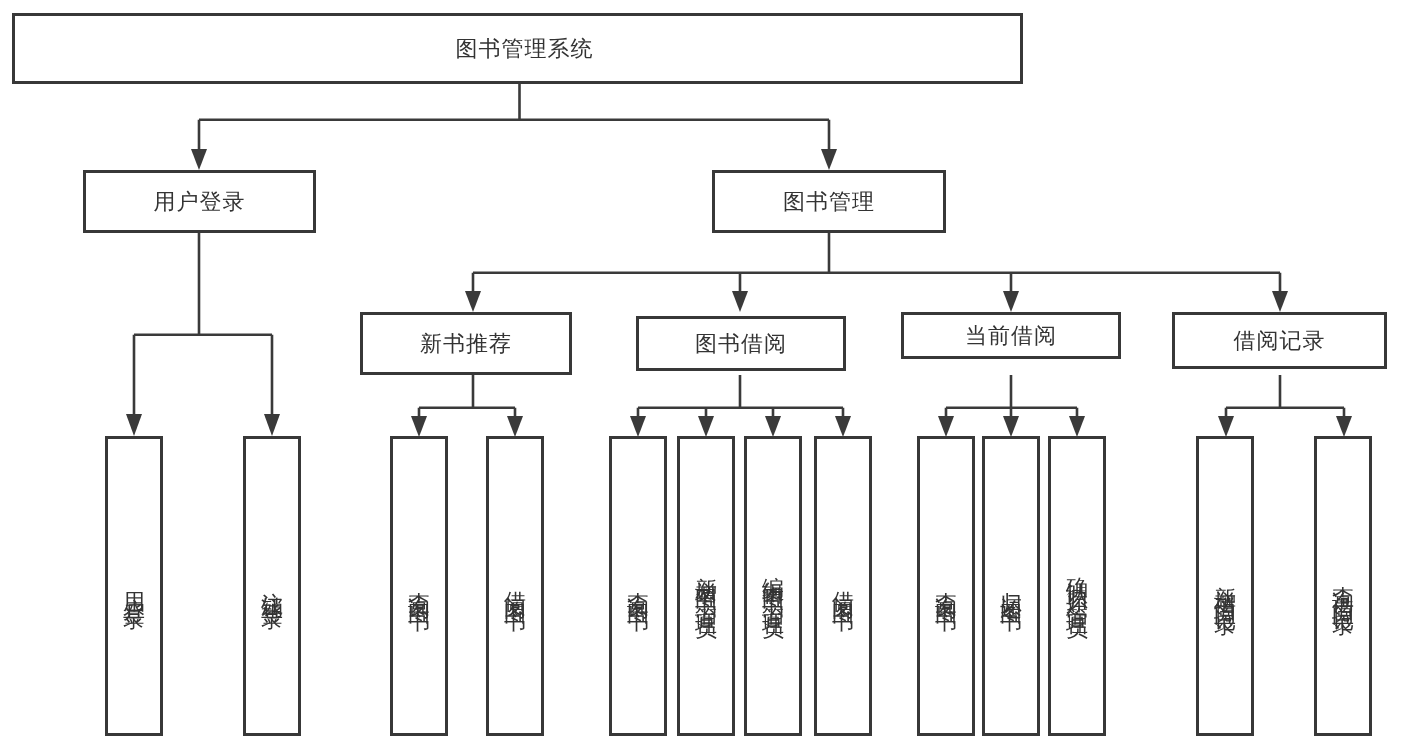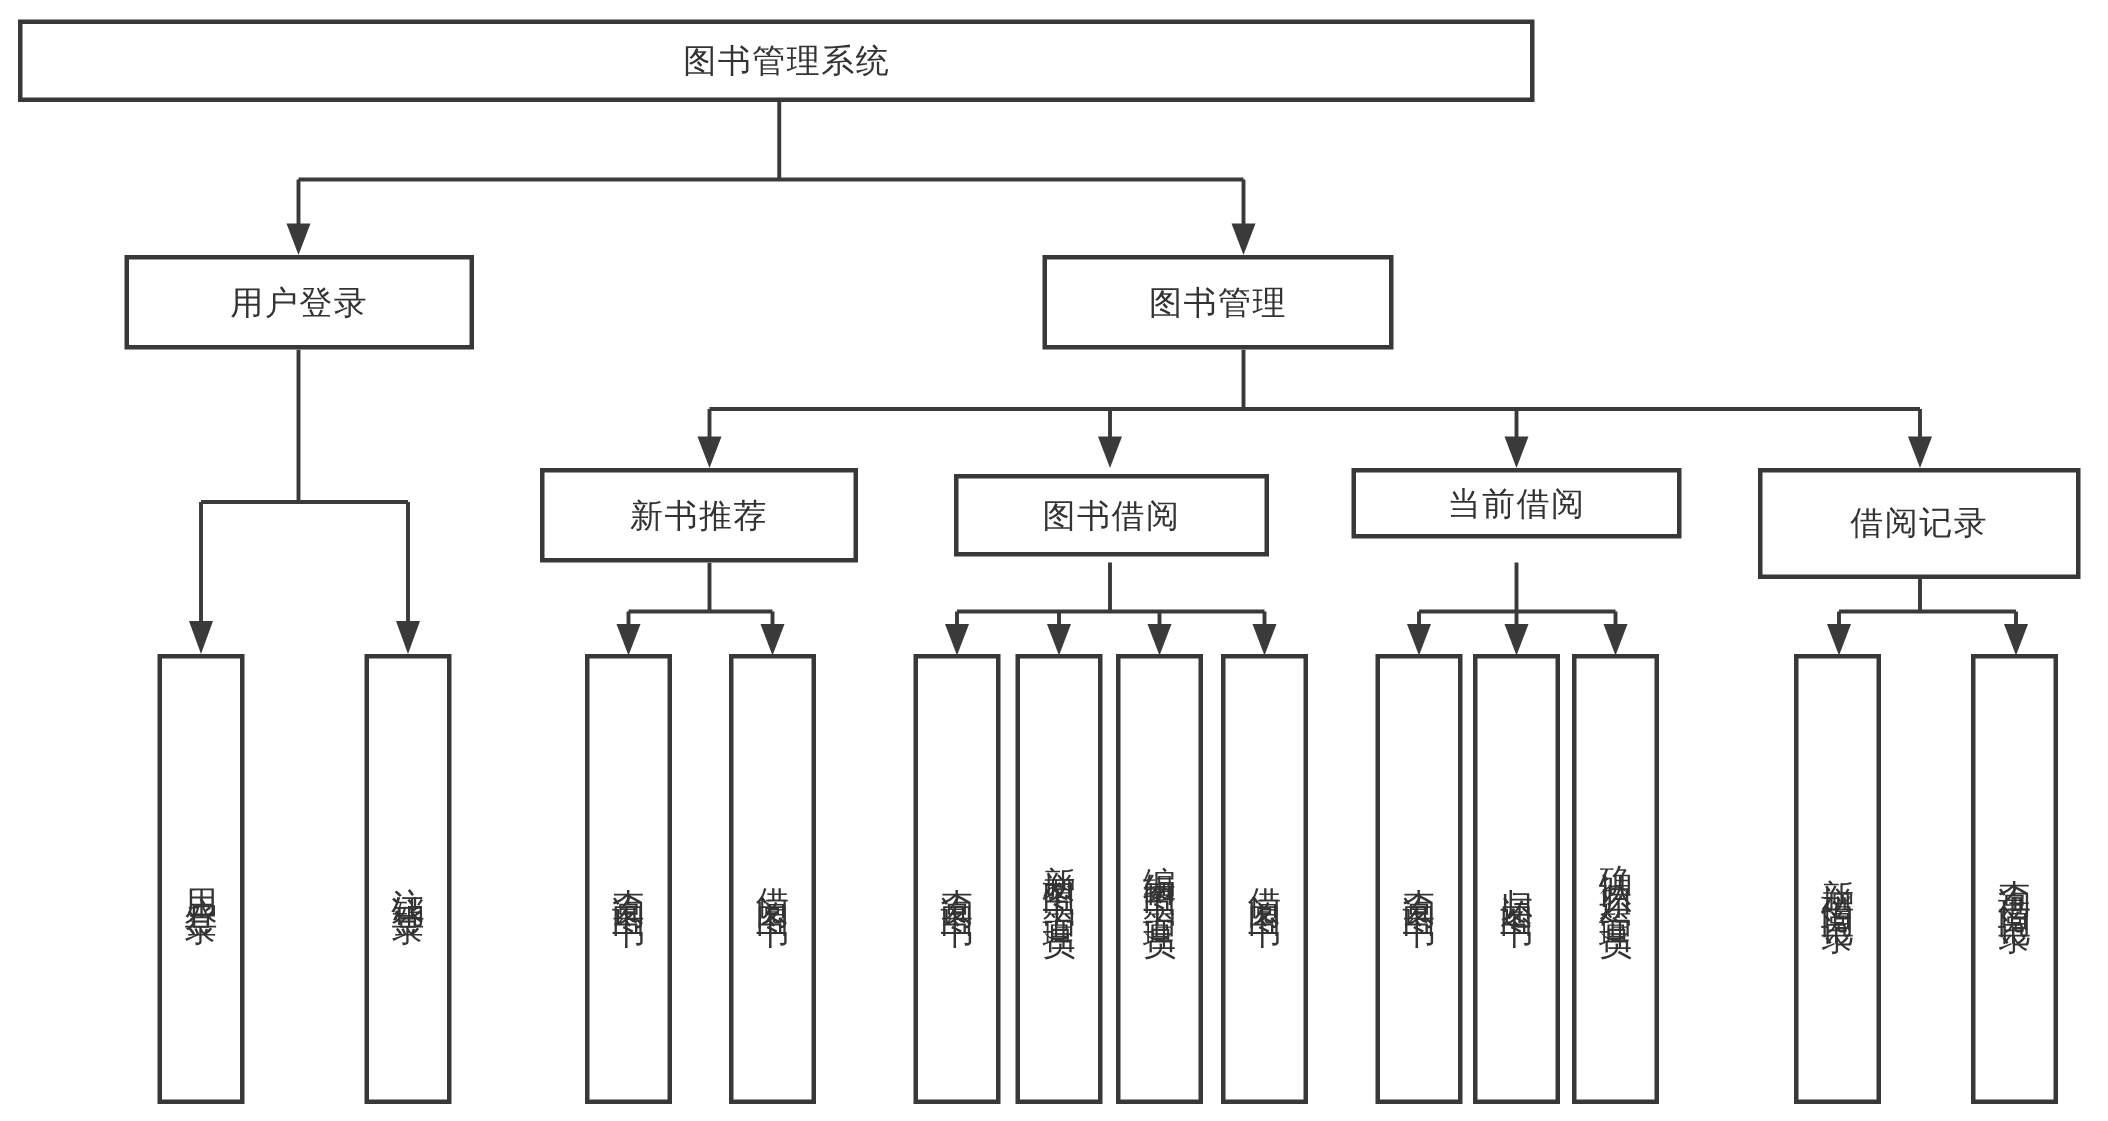--- a/index.html
+++ b/index.html
@@ -29,27 +29,27 @@
   }
   .vlabel{
     color:#333333;
     font-size:22px;
     writing-mode:vertical-rl;
     text-orientation:mixed;
     letter-spacing:6px;
     line-height:1;
   }
   
-  .n-root{left:12px;top:13px;width:1011px;height:55px;padding-left:14px;}
+  .n-root{left:12px;top:13px;width:1011px;height:71px;padding-left:14px;}
   .n-user-login{left:83px;top:170px;width:233px;height:63px;}
-  .n-book-mgmt{left:695px;top:170px;width:234px;height:63px;}
+  .n-book-mgmt{left:712px;top:170px;width:234px;height:63px;}
   .n-new-book{left:360px;top:312px;width:212px;height:63px;}
   .n-borrow{left:636px;top:316px;width:210px;height:55px;}
   .n-current{left:901px;top:312px;width:220px;height:47px;}
-  .n-record{left:1172px;top:312px;width:215px;height:74px;align-items:center;}
+  .n-record{left:1172px;top:312px;width:215px;height:57px;align-items:center;}
   
   .leaf{top:436px;width:58px;height:300px;}
   .l-user-login{left:105px;}
   .l-logout{left:243px;}
   .l-nbr-query{left:390px;}
   .l-nbr-borrow{left:486px;}
   .l-bb-query{left:609px;}
   .l-bb-add{left:677px;}
   .l-bb-edit{left:744px;}
   .l-bb-borrow{left:814px;}

